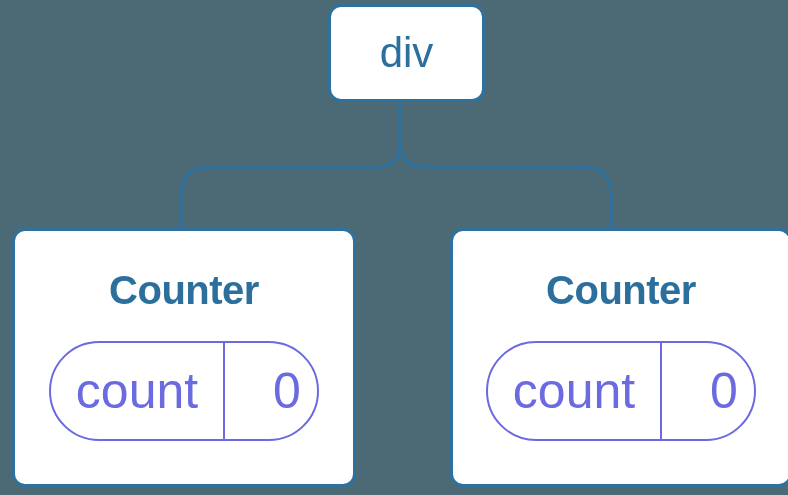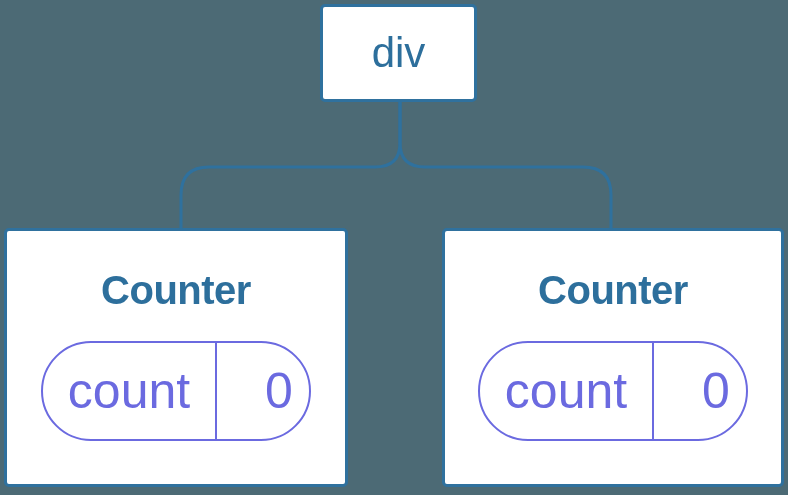--- a/index.html
+++ b/index.html
@@ -18,24 +18,25 @@
     position: relative;
     width: 788px;
     height: 495px;
     background: var(--background);
     overflow: hidden;
   }
   .node {
     position: absolute;
     background: var(--node-fill);
     border: 3px solid var(--node-blue);
-    border-radius: 5px;
+    border-radius: 13px;
     display: flex;
     flex-direction: column;
     align-items: center;
+    margin-left: 8px;
   }
   .root-node {
     left: 320px;
     top: 4px;
     width: 157px;
     height: 98px;
     justify-content: center;
     z-index: 2;
   }
   .root-label {

